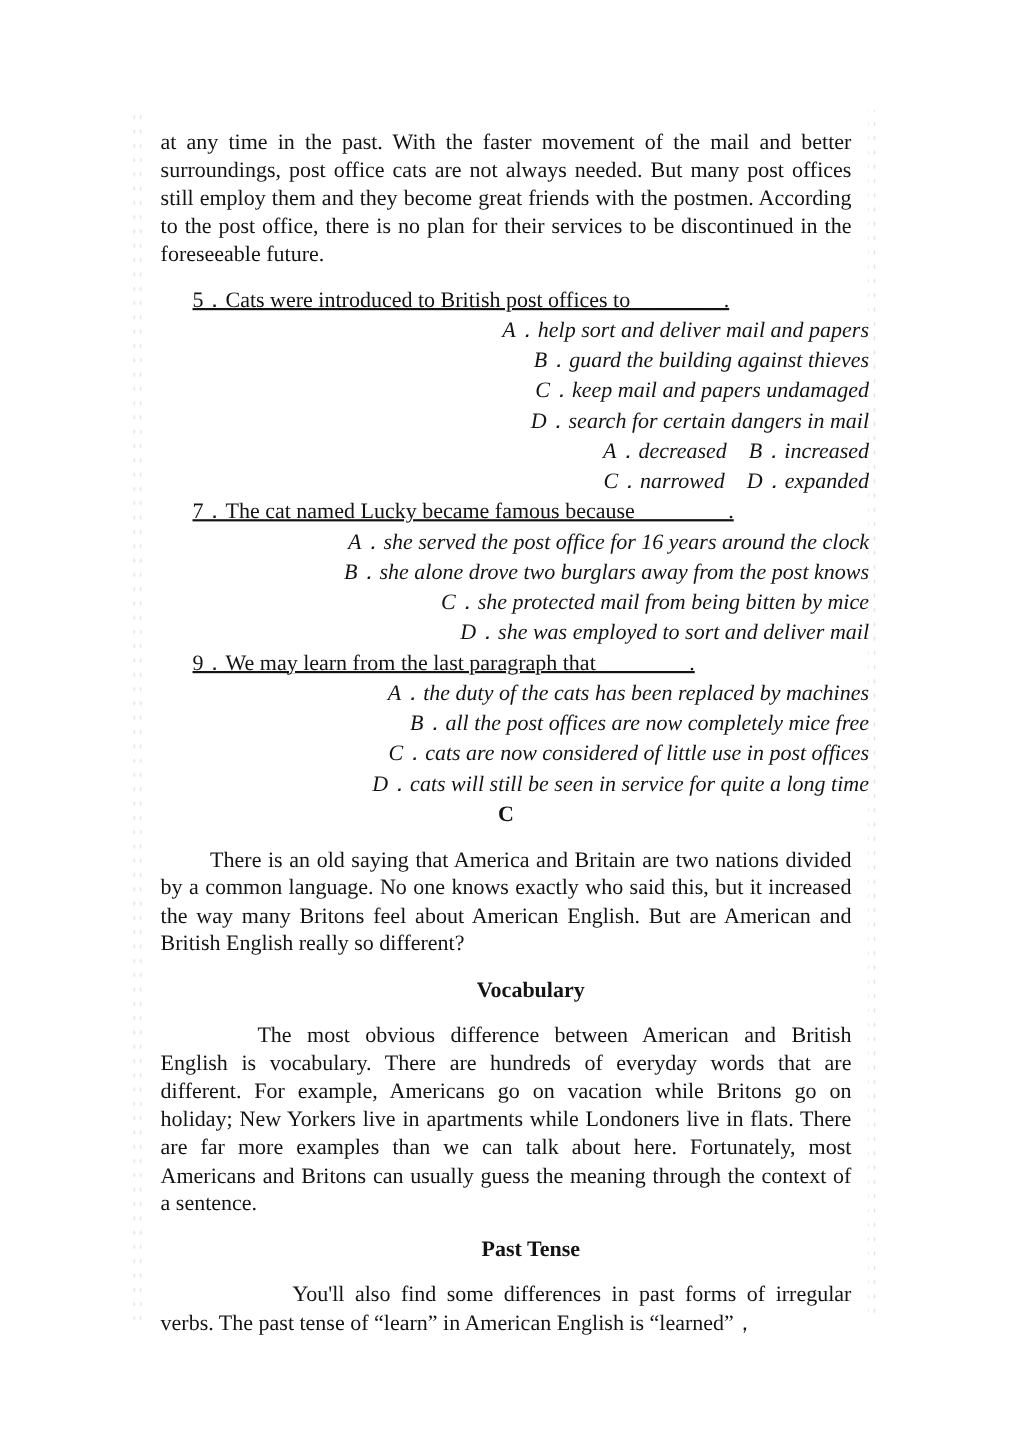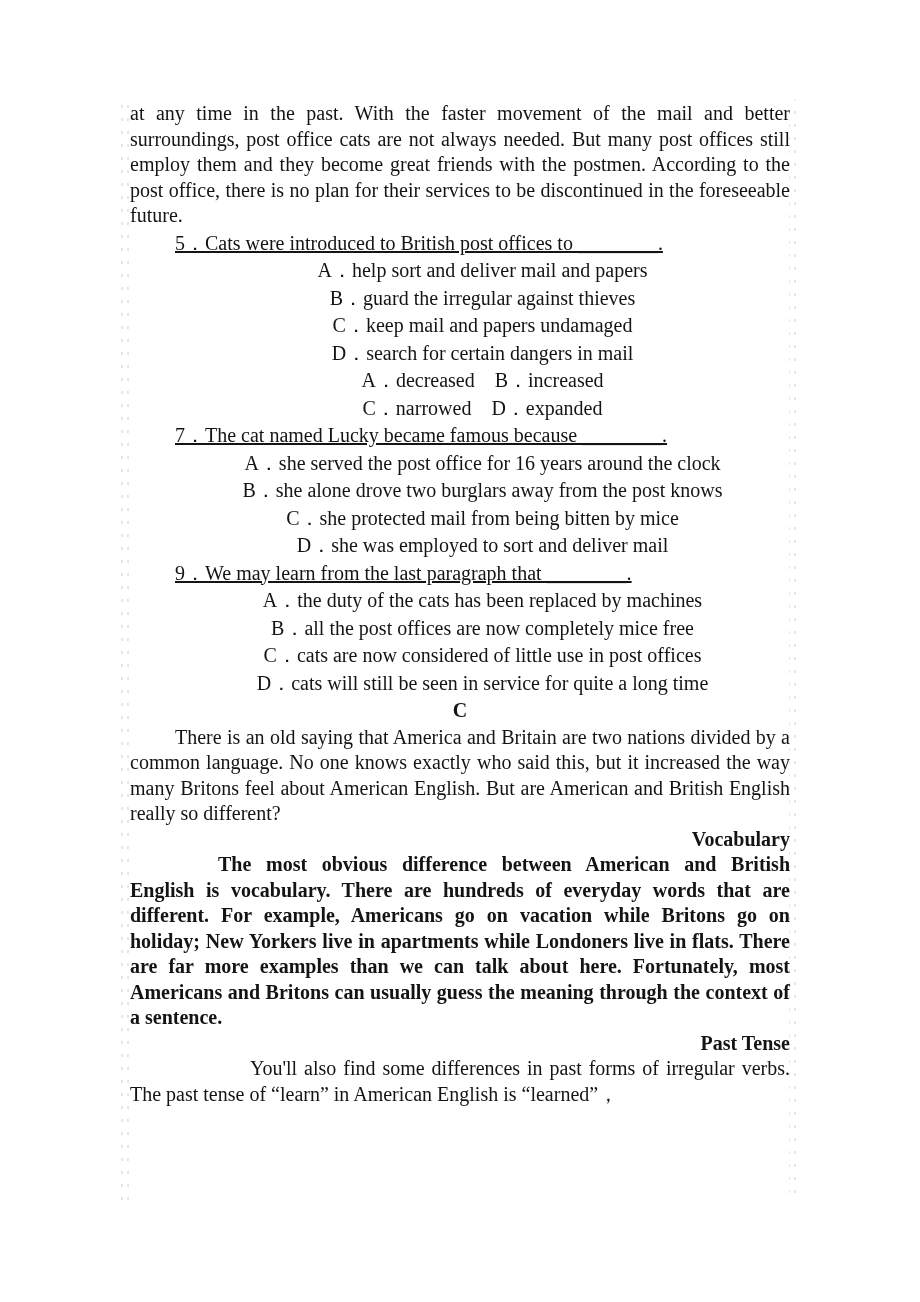--- a/index.html
+++ b/index.html
@@ -31,49 +31,49 @@
   .noise.right { left: 789px; background-position: 3px 6px; }
   .content {
     position: absolute;
     left: 130px;
     top: 101px;
     width: 660px;
     font-size: 20px;
     line-height: 25.5px;
     text-align: justify;
   }
-  p { margin: 0; }
+  p { margin: 16px; }
   .para       { text-align: justify; }
   .indent-sm  { text-indent: 45px; }
-  .indent-md  { text-indent: 88px; font-weight: bold; }
+  .indent-md  { text-indent: 88px; }
   .indent-lg  { text-indent: 120px; }
   .q          { text-align: justify; text-indent: 45px; margin: 2px 0; text-decoration: underline; }
-  .option     { text-align: center; text-indent: 45px; margin: 2px 0; }
-  .heading    { font-weight: bold; text-align: right; text-indent: 45px; }
+  .option     { text-align: right; text-indent: 45px; margin: 2px 0; font-style: italic; }
+  .heading    { font-weight: bold; text-align: center; text-indent: 45px; }
   .section-letter {
     font-weight: bold;
     text-align: center;
     text-indent: 0;
     margin: 1px 0;
   }
 </style>
 </head>
 <body>
 
 <div class="page">
   <div class="noise left"></div>
   <div class="noise right"></div>
 
   <div class="content">
 
     <p class="para">at any time in the past. With the faster movement of the mail and better surroundings, post office cats are not always needed. But many post offices still employ them and they become great friends with the postmen. According to the post office, there is no plan for their services to be discontinued in the foreseeable future.</p>
 
     <p class="q">5．Cats were introduced to British post offices to ________.</p>
     <p class="option">A．help sort and deliver mail and papers</p>
-    <p class="option">B．guard the irregular against thieves</p>
+    <p class="option">B．guard the building against thieves</p>
     <p class="option">C．keep mail and papers undamaged</p>
     <p class="option">D．search for certain dangers in mail</p>
 
     <p class="option">A．decreased　B．increased</p>
     <p class="option">C．narrowed　D．expanded</p>
 
     <p class="q">7．The cat named Lucky became famous because ________.</p>
     <p class="option">A．she served the post office for 16 years around the clock</p>
     <p class="option">B．she alone drove two burglars away from the post knows</p>
     <p class="option">C．she protected mail from being bitten by mice</p>

